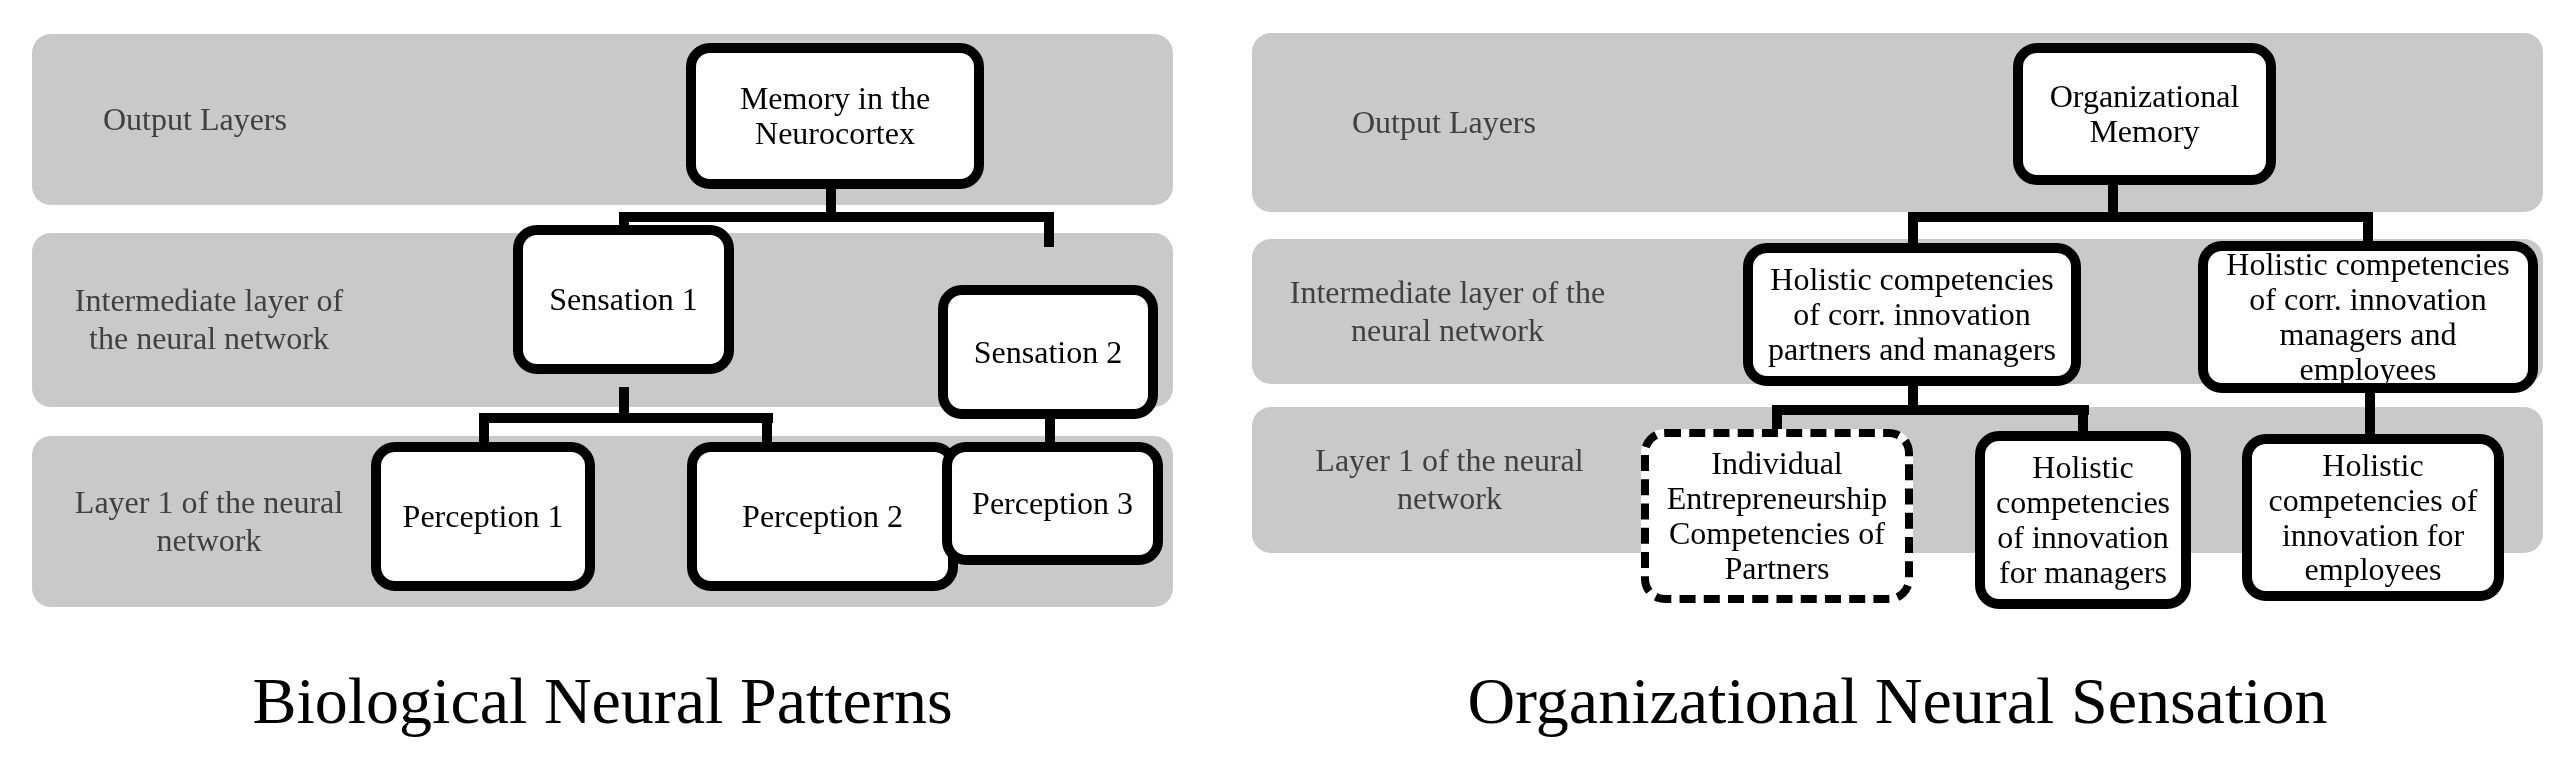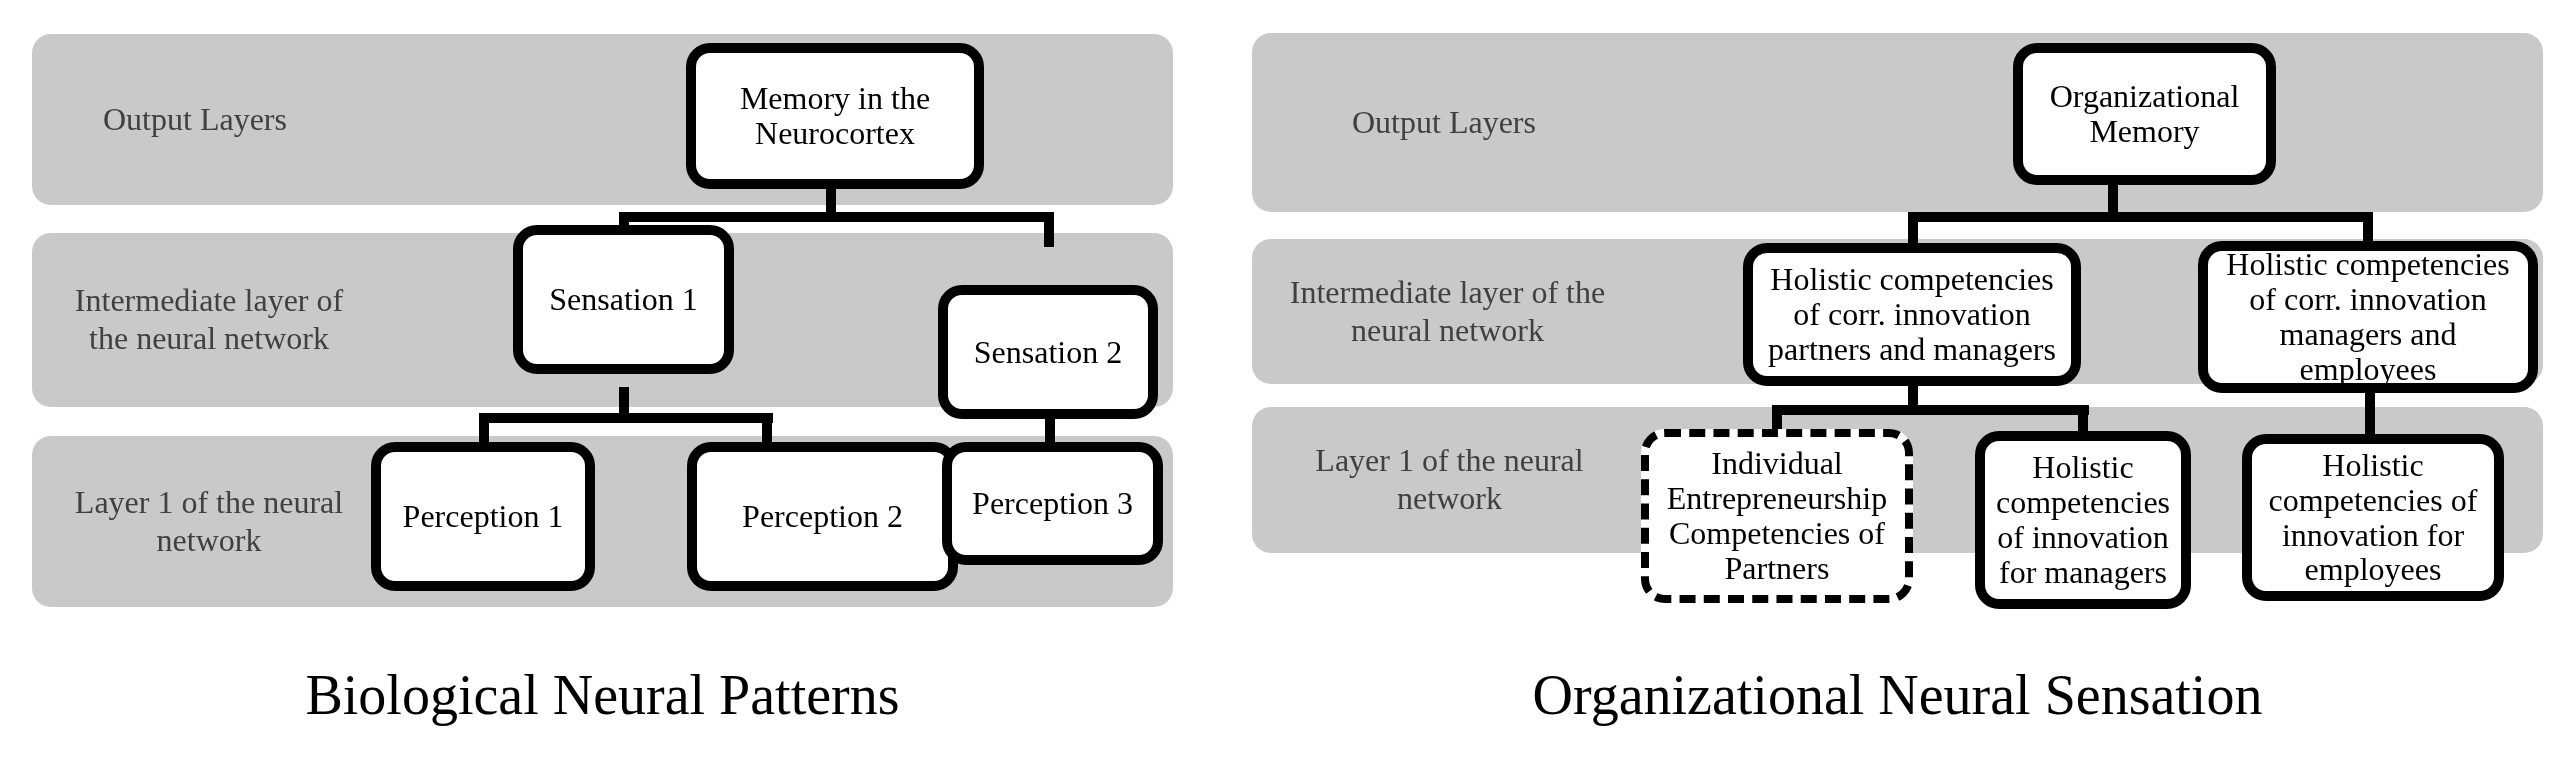--- a/index.html
+++ b/index.html
@@ -54,21 +54,21 @@
   .node.dotted {
     border: 8px dashed #000000;
   }
   .line {
     position: absolute;
     background: #000000;
   }
   .diagram-title {
     position: absolute;
     text-align: center;
-    font-size: 56px;
+    font-size: 66px;
     line-height: 1.1;
     color: #000000;
   }
 </style>
 </head>
 <body>
 
 <div id="canvas">
 
   <div>

